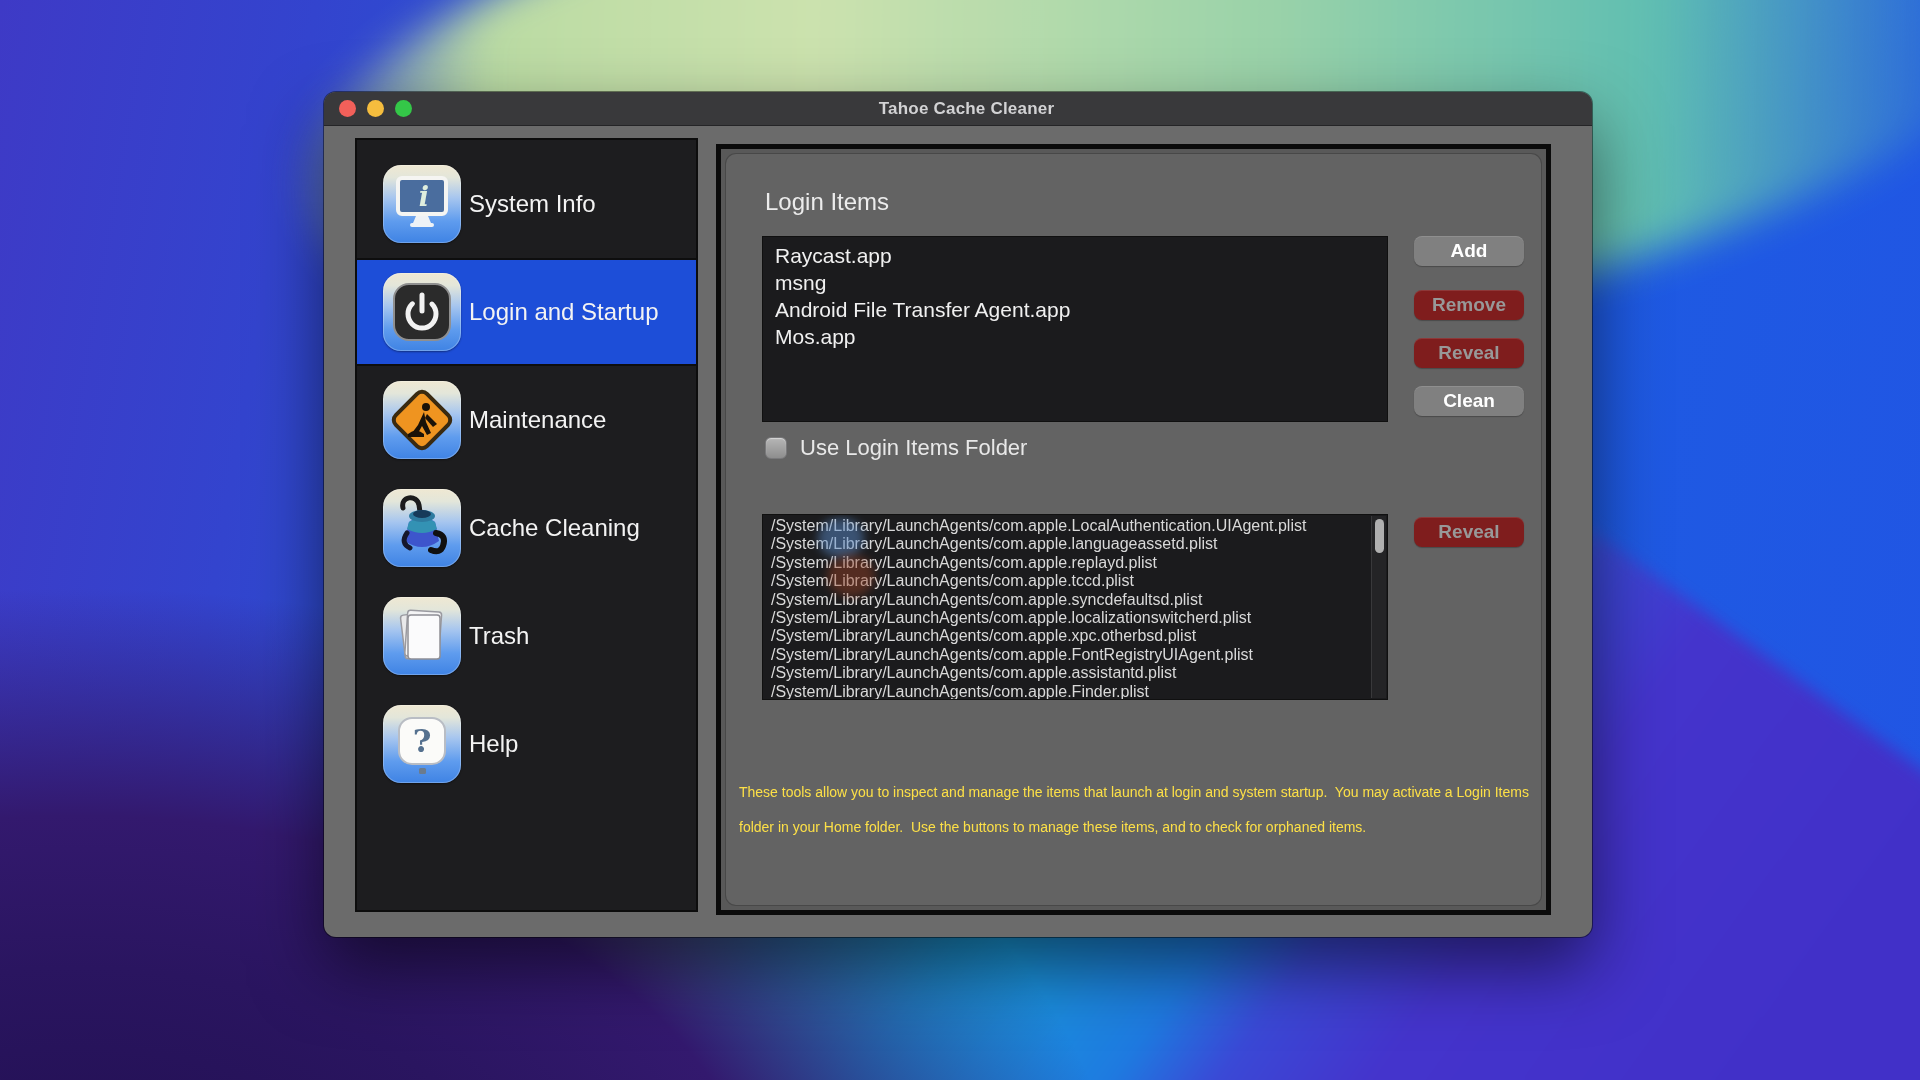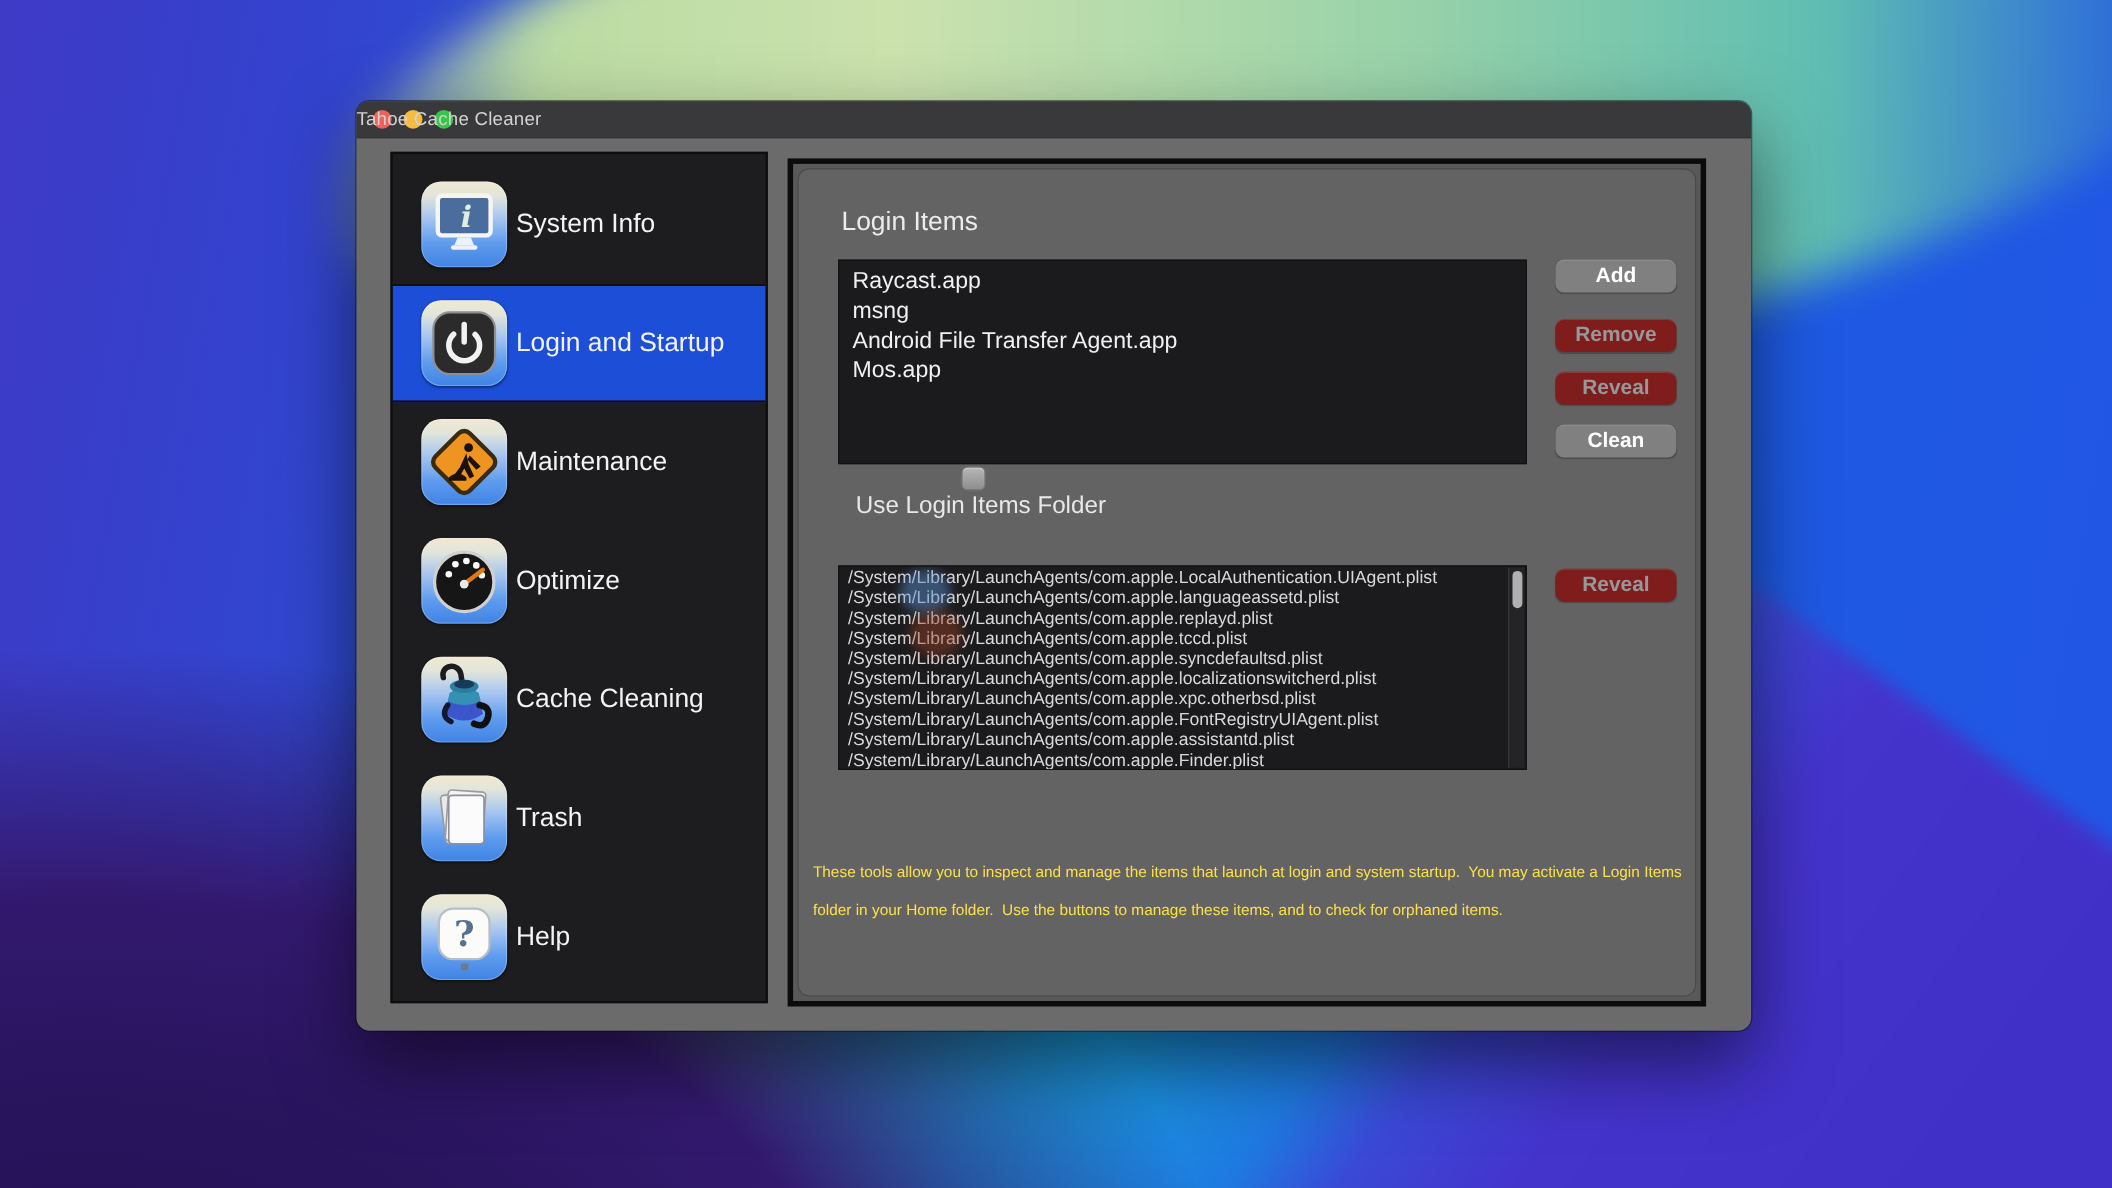--- a/index.html
+++ b/index.html
@@ -18,22 +18,22 @@
     background:linear-gradient(100deg,rgba(190,224,160,0) 0%,#bfe0a2 12%,#d2e7ad 30%,#9ed6a8 55%,#62c2b0 76%,rgba(70,170,200,0) 95%); }
   .wp-purple { inset:0;
     background:radial-gradient(1500px 950px at 4% 116%,#1f0e4e 0%,#2a1560 30%,#33196e 46%,rgba(51,25,110,0) 70%); }
 
   
   .window { position:absolute; left:324px; top:92px; width:1268px; height:845px;
     background:#6b6b6b; border-radius:12px;
     box-shadow:0 30px 70px rgba(0,0,0,.55), 0 0 0 1px rgba(0,0,0,.45); }
   .titlebar { position:absolute; left:0; top:0; right:0; height:34px;
     background:#39393b; border-radius:12px 12px 0 0; border-bottom:1px solid #252527; }
-  .title { position:absolute; width:100%; line-height:34px;
-    font-size:17px; font-weight:normal; color:#d2d2d4; letter-spacing:.2px; }
+  .title { position:absolute; width:100%; text-align:center; line-height:34px;
+    font-size:17px; font-weight:bold; color:#d2d2d4; letter-spacing:.2px;padding-left:17px; }
   .lights { position:absolute; left:15px; top:8px; display:flex; gap:11px; }
   .light { width:17px; height:17px; border-radius:50%; border:none; }
 
   
   .sidebar { position:absolute; left:31px; top:46px; width:343px; height:774px;
     background:#1d1d1f; border:2px solid #0d0d0d; padding-top:10px; overflow:hidden; }
   .side-row { height:108px; display:flex; align-items:center; cursor:default; }
   .side-row.selected { background:#1d4ed8; border-top:2px solid #0e0e0e; border-bottom:2px solid #0e0e0e; }
   .side-icon { width:78px; height:78px; margin-left:26px; flex:0 0 78px; border-radius:18px;
     background:linear-gradient(180deg,#efe8d2 0%,#e3e6da 16%,#a7c6ef 42%,#5f9cee 72%,#3f83e4 100%);
@@ -68,21 +68,21 @@
   .wm-brown { left:64px; top:40px; width:48px; height:42px; background:#9a4226; opacity:.45; }
 
   .btn-col { position:absolute; left:688px; top:82px; width:94px; }
   .push-btn { position:absolute; left:0; width:110px; height:30px; border:none; border-radius:8px;
     font-family:"Liberation Sans",sans-serif; font-size:19px; font-weight:bold;
     box-shadow:inset 0 1px 0 rgba(255,255,255,.12), 0 1px 1px rgba(0,0,0,.25);text-align:center; }
   .push-btn.enabled { background:#808080; color:#ffffff; }
   .push-btn.disabled { background:#7f1d1d; color:#989898; }
   .reveal2 { position:absolute; left:688px; top:363px; }
 
-  .chk-row { position:absolute; left:39px; top:270px; display:flex; align-items:center;flex-direction:column; }
+  .chk-row { position:absolute; left:39px; top:281px; display:flex; align-items:center; }
   .chk-box { width:22px; height:22px; border-radius:6px; border:1px solid #79797b;
     background:linear-gradient(#b6b6b6,#8e8e8e);
     box-shadow:inset 0 1px 1px rgba(255,255,255,.45); }
   .chk-label { margin-left:13px; font-size:22px; color:#e8e8e8; }
 
   .description { position:absolute; left:13px; top:621px; width:800px;
     font-size:14px; line-height:35px; color:#fde047; white-space:pre-wrap; }
 </style>
 </head>
 <body>
@@ -129,35 +129,20 @@
         <span class="side-icon">
           <svg viewBox="0 0 78 78">
             <rect x="17" y="17" width="44" height="44" rx="7" transform="rotate(45 39 39)" fill="#ef9420" stroke="#3a2a10" stroke-width="4"></rect>
             <circle cx="43" cy="26" r="4" fill="#1a1208"></circle>
             <path d="M41 31 L35 44 L29 52 L34 54 L39 45 L44 54 L48 52 L43 41 Z" fill="#1a1208"></path>
             <path d="M44 33 L54 43 L50 46 L42 37 Z" fill="#1a1208"></path>
             <path d="M25 53 Q33 46 41 53 L41 56 L25 56 Z" fill="#1a1208"></path>
           </svg>
         </span>
         <span class="side-label">Maintenance</span>
-      </div>
-      <div class="side-row">
-        <span class="side-icon">
-          <svg viewBox="0 0 78 78">
-            <circle cx="39" cy="40" r="27" fill="#161616" stroke="#d0d0d0" stroke-width="3"></circle>
-            <circle cx="25" cy="33" r="3" fill="#ffffff"></circle>
-            <circle cx="31" cy="24" r="3" fill="#ffffff"></circle>
-            <circle cx="41" cy="21" r="3" fill="#ffffff"></circle>
-            <circle cx="50" cy="25" r="3" fill="#ffffff"></circle>
-            <circle cx="55" cy="34" r="3" fill="#ffffff"></circle>
-            <line x1="39" y1="42" x2="56" y2="29" stroke="#e07818" stroke-width="4" stroke-linecap="round"></line>
-            <circle cx="39" cy="42" r="4" fill="#e8e8e8"></circle>
-          </svg>
-        </span>
-        <span class="side-label">Optimize</span>
       </div>
       <div class="side-row">
         <span class="side-icon">
           <svg viewBox="0 0 78 78">
             <path d="M20 19 C17 7 34 5 36 16 L37 23" fill="none" stroke="#1c1c1c" stroke-width="5" stroke-linecap="round"></path>
             <path d="M26 33 Q39 25 52 33 L56 52 Q39 64 22 52 Z" fill="#3d55cc"></path>
             <path d="M26 33 Q39 25 52 33 L54 40 Q39 48 24 40 Z" fill="#3392b4"></path>
             <ellipse cx="39" cy="27" rx="13" ry="6" fill="#2e7ba0"></ellipse>
             <ellipse cx="39" cy="25" rx="9" ry="4" fill="#173a5a"></ellipse>
             <path d="M53 44 q11 2 7 13 q-3 8 -12 4" fill="none" stroke="#101010" stroke-width="6" stroke-linecap="round"></path>

